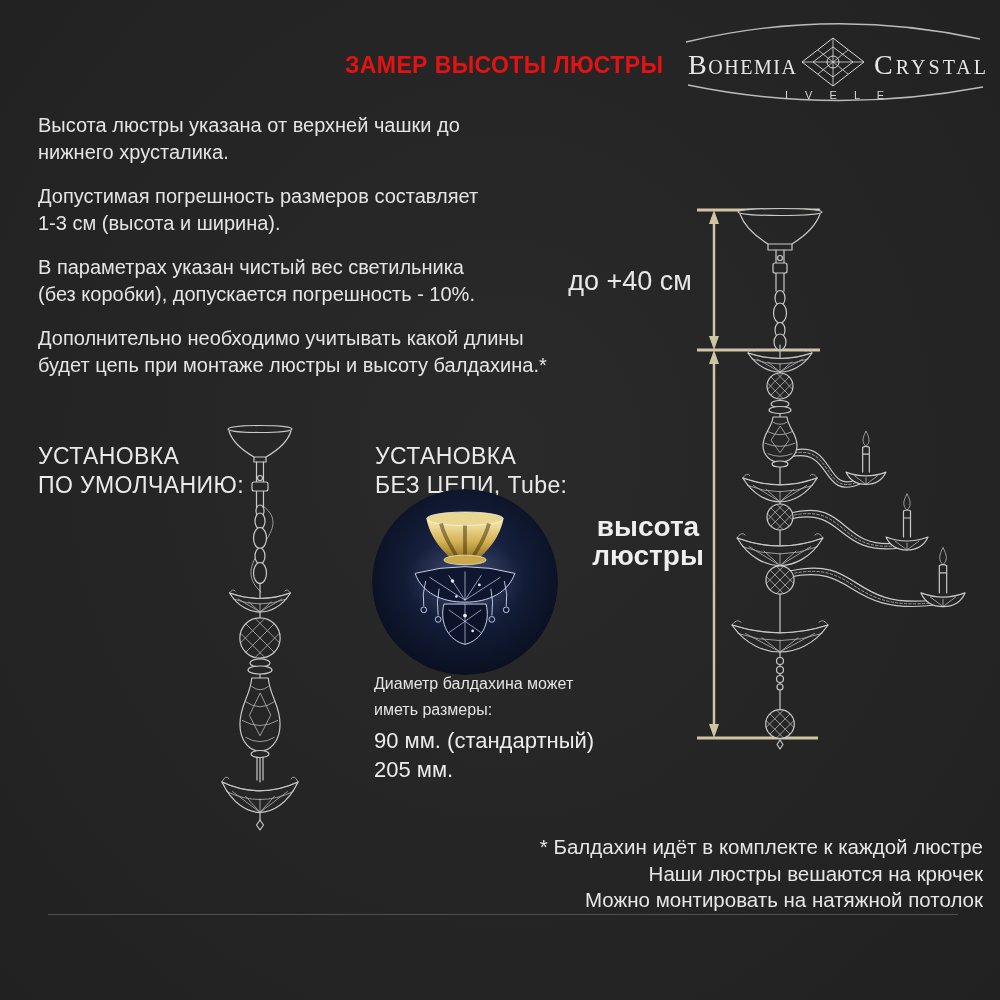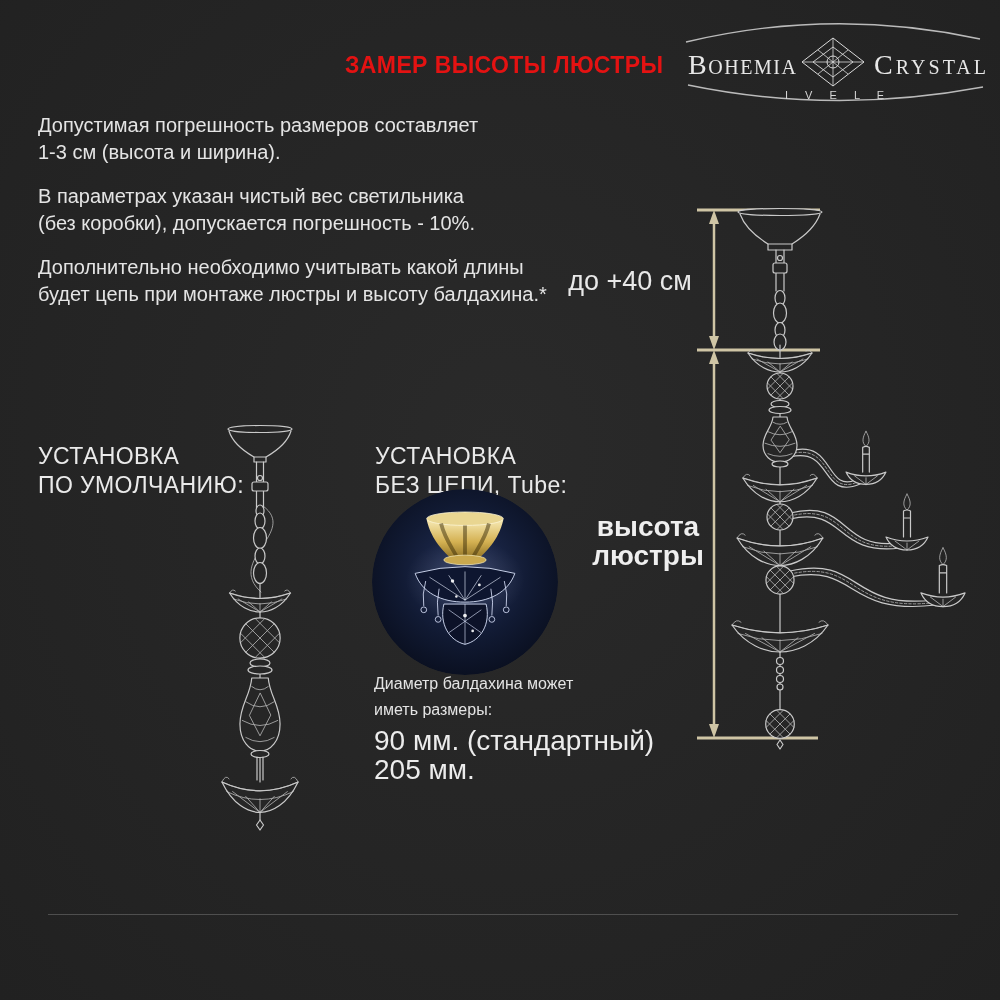--- a/index.html
+++ b/index.html
@@ -19,21 +19,21 @@
   
   #chain-label{left:558px;top:266px;width:144px;text-align:center;font-size:27px;color:#e8e8e8;}
   #height-label{left:590px;top:512px;width:116px;text-align:center;font-size:28px;font-weight:bold;
                 line-height:29px;color:#efefef;}
   
   .sec-head{font-size:23px;line-height:29px;letter-spacing:.4px;color:#eaeaea;}
   #head-default{left:38px;top:442px;width:300px;}
   #head-tube{left:375px;top:442px;width:300px;}
   
   #canopy-note{left:374px;top:671px;width:300px;font-size:16px;line-height:26px;color:#e4e4e4;}
-  #canopy-sizes{left:374px;top:726px;width:300px;font-size:28px;line-height:29px;color:#ececec;}
+  #canopy-sizes{left:374px;top:726px;width:300px;font-size:22px;line-height:29px;color:#ececec;}
   
   #footnotes{left:330px;right:17px;top:834px;text-align:right;font-size:20.5px;line-height:26.5px;color:#e6e6e6;}
   
   #separator{left:48px;top:914px;width:910px;height:1px;background:#5a5a5a;opacity:.8;}
   
   #tube-photo{left:372px;top:489px;width:186px;height:186px;border-radius:50%;overflow:hidden;}
   
   .ln{stroke:#c9c9c9;fill:none;stroke-width:1.2;vector-effect:non-scaling-stroke;
       stroke-linecap:round;stroke-linejoin:round;}
   .bgfill{fill:#262626;}
@@ -61,20 +61,22 @@
     <g>
       <path class="orn" d="M 161 16 L 192 40 L 161 64 L 130 40 Z"></path>
       <path class="orn" d="M 161 25 L 181 40 L 161 55 L 141 40 Z" opacity=".9"></path>
       <path class="orn" d="M 161 16 L 161 64 M 130 40 L 192 40 M 146 28 L 176 52 M 176 28 L 146 52" opacity=".8"></path>
       <circle class="orn" cx="161" cy="40" r="6"></circle>
     </g>
     <text class="logo-sub" x="166" y="77" text-anchor="middle">I V E L E</text>
   </svg>
 
   <div id="intro" class="abs">
+    <div class="para pre">Высота люстры указана от верхней чашки до
+нижнего хрусталика.</div>
     <div class="para pre">Допустимая погрешность размеров составляет
 1-3 см (высота и ширина).</div>
     <div class="para pre">В параметрах указан чистый вес светильника
 (без коробки), допускается погрешность - 10%.</div>
     <div class="para pre">Дополнительно необходимо учитывать какой длины
 будет цепь при монтаже люстры и высоту балдахина.*</div>
   </div>
 
   <div id="chain-label" class="abs">до +40 см</div>
   <div id="height-label" class="abs pre">высота
@@ -85,20 +87,25 @@
   <div id="head-tube" class="abs sec-head pre">УСТАНОВКА
 БЕЗ ЦЕПИ, Tube:</div>
 
   <div id="canopy-note" class="abs pre">Диаметр балдахина может
 иметь размеры:</div>
   <div id="canopy-sizes" class="abs">
     <div>90 мм. (стандартный)</div>
     <div>205 мм.</div>
   </div>
 
+  <div id="footnotes" class="abs">
+    <div>* Балдахин идёт в комплекте к каждой люстре</div>
+    <div>Наши люстры вешаются на крючек</div>
+    <div>Можно монтировать на натяжной потолок</div>
+  </div>
 
   <div id="separator" class="abs"></div>
 
   <svg width="0" height="0" style="position:absolute" aria-hidden="true">
     <defs>
       <g id="cball">
         <circle class="ln bgfill" r="13"></circle>
         <path class="ln thin" d="M -9 -9 L 9 9 M -9 9 L 9 -9 M -12.5 -3 L 3 12.5 M -3 -12.5 L 12.5 3 M -12.5 3 L 3 -12.5 M -3 12.5 L 12.5 -3"></path>
       </g>
       <g id="dish">

